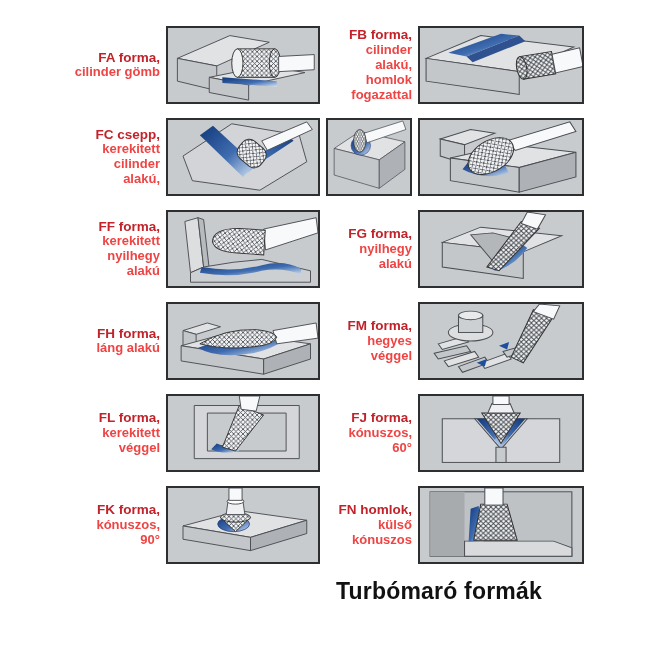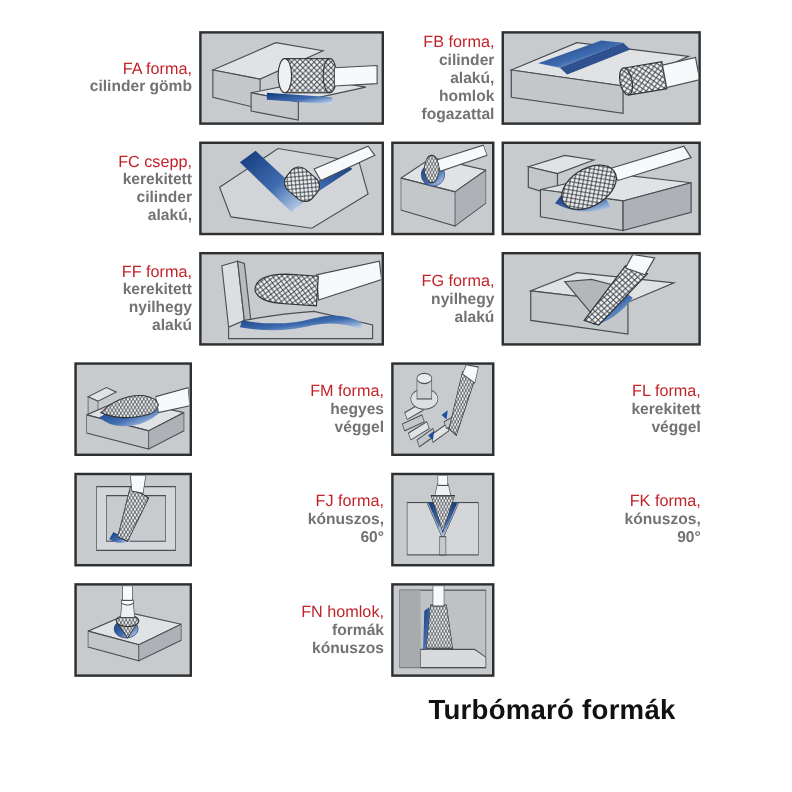--- a/index.html
+++ b/index.html
@@ -8,29 +8,29 @@
     display:grid;
     grid-template-columns:98px 154px 86px 166px;
     column-gap:6px;
     row-gap:14px;
     padding:26px 0 0 62px;
   }
   .label{
     display:flex;flex-direction:column;justify-content:center;
     text-align:right;height:78px;
   }
-  .code{color:#c2232a;font-weight:normal;font-size:13.5px;line-height:1.15;}
-  .desc{color:#737373;font-weight:bold;font-size:13px;line-height:1.15;white-space:pre-line;}
+  .code{color:#c2232a;font-weight:bold;font-size:13.5px;line-height:1.15;}
+  .desc{color:#ef4444;font-weight:bold;font-size:13px;line-height:1.15;white-space:pre-line;}
   .panel{
     height:78px;box-sizing:border-box;
     border:2px solid #2e2f31;background:#c8cbce;overflow:hidden;
   }
   .panel svg{display:block;width:100%;height:100%;}
   .big-title{
-    grid-column:3 / 5;align-self:center;text-align:center;
+    grid-column:3 / 5;align-self:center;
     font-size:23px;font-weight:bold;color:#111111;letter-spacing:0.2px;
     padding-left:10px;
   }
   .defs{position:absolute;width:0;height:0;}
 </style>
 </head>
 <body>
 
 <svg class="defs" aria-hidden="true">
   <defs>
@@ -160,20 +160,24 @@
   <div class="panel">
     <svg viewBox="0 0 160 78" preserveAspectRatio="none">
       <polygon points="22,32 60,16 140,25 102,42" fill="#e0e2e4" stroke="#4a4d52"></polygon>
       <polygon points="22,32 102,42 102,70 22,58" fill="#c4c7ca" stroke="#4a4d52"></polygon>
       <polygon points="50,24 72,52 94,28 72,22" fill="#b4b7ba" stroke="#4a4d52"></polygon>
       <path d="M68,56 Q86,48 98,32 L106,38 Q92,58 74,62 Z" fill="url(#bg1)"></path>
       <polygon points="66,58 100,10 118,17 78,62" fill="url(#hatch)" stroke="#333"></polygon>
       <polygon points="100,12 106,0 124,3 116,18" fill="#f8f9fa" stroke="#4a4d52"></polygon>
     </svg>
   </div>
+  <div class="label">
+    <span class="code">FH forma,</span>
+    <span class="desc">láng alakú</span>
+  </div>
   <div class="panel">
     <svg viewBox="0 0 160 78" preserveAspectRatio="none">
       <polygon points="16,28 42,20 56,24 30,32" fill="#e0e2e4" stroke="#4a4d52"></polygon>
       <polygon points="16,28 30,32 30,50 16,44" fill="#c4c7ca" stroke="#4a4d52"></polygon>
       <polygon points="14,44 66,30 152,42 102,58" fill="#e0e2e4" stroke="#4a4d52"></polygon>
       <polygon points="14,44 102,58 102,74 14,60" fill="#c4c7ca" stroke="#4a4d52"></polygon>
       <polygon points="102,58 152,42 152,58 102,74" fill="#aeb1b5" stroke="#4a4d52"></polygon>
       <path d="M32,46 Q52,58 90,52 Q112,47 120,40 L110,34 Q82,46 50,40 Z" fill="url(#bg1)"></path>
       <polygon points="112,28 158,20 160,36 116,42" fill="#f8f9fa" stroke="#4a4d52"></polygon>
       <path d="M34,42 Q60,26 94,27 Q114,29 116,35 Q113,43 92,45 Q60,49 34,42 Z" fill="url(#hatch)" stroke="#333"></path>
@@ -247,21 +251,21 @@
       <polygon points="56,31 88,31 72,46" fill="url(#hatch)" stroke="#333"></polygon>
       <ellipse cx="72" cy="31" rx="16" ry="5" fill="url(#hatch)" stroke="#333"></ellipse>
       <polygon points="62,28 82,28 80,14 64,14" fill="#eef0f2" stroke="#4a4d52"></polygon>
       <ellipse cx="72" cy="14" rx="9" ry="3" fill="#ffffff" stroke="#4a4d52"></ellipse>
       <rect x="65" y="0" width="14" height="13" fill="#f8f9fa" stroke="#4a4d52"></rect>
     </svg>
   </div>
 
   <div class="label">
     <span class="code">FN homlok,</span>
-    <span class="desc">formák
+    <span class="desc">külső
 kónuszos</span>
   </div>
   <div class="panel">
     <svg viewBox="0 0 160 78" preserveAspectRatio="none">
       <rect x="10" y="4" width="140" height="68" fill="#bfc2c5" stroke="#4a4d52"></rect>
       <polygon points="10,4 44,4 44,72 10,72" fill="#a8abae"></polygon>
       <polygon points="44,56 132,56 150,63 150,72 44,72" fill="#d8dadc" stroke="#4a4d52"></polygon>
       <polygon points="50,22 58,19 62,56 48,56" fill="url(#bg1)"></polygon>
       <polygon points="60,17 86,17 96,55 53,55" fill="url(#hatch)" stroke="#333"></polygon>
       <rect x="64" y="0" width="18" height="18" fill="#f8f9fa" stroke="#4a4d52"></rect>

